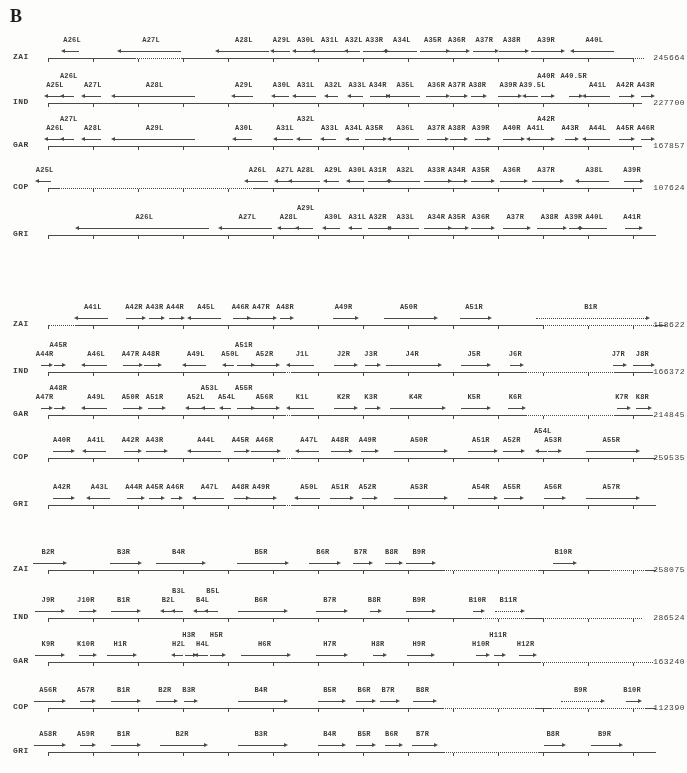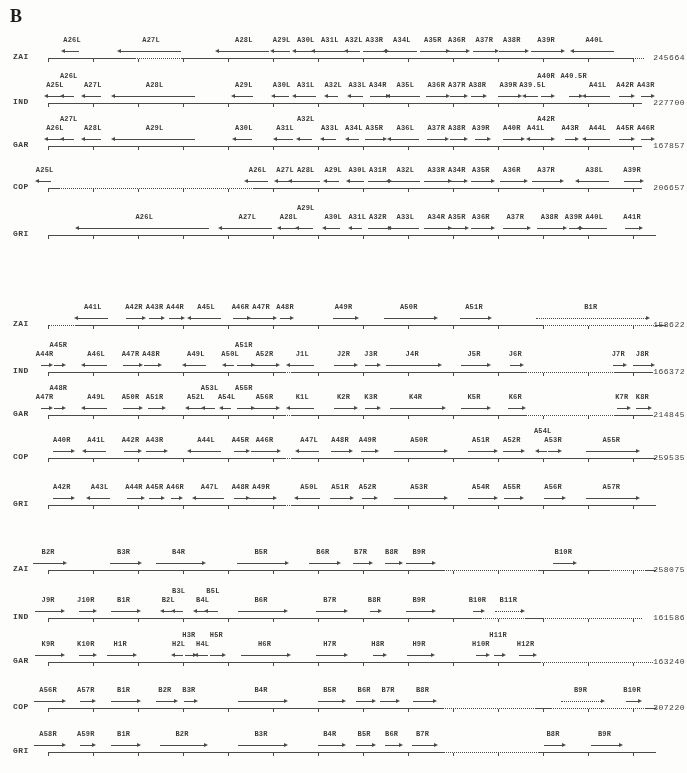--- a/index.html
+++ b/index.html
@@ -299,21 +299,21 @@
           <span class="glabel">A46R</span>
           <div class="arrow R" style="width: 10px;"></div>
         </div>
       </div>
       <div class="row" style="top: 156px;">
         <span class="strain">COP</span>
         <div class="seg seg-s" style="left: 7%; width: 1.5%;"></div>
         <div class="seg seg-d" style="left: 8.5%; width: 28.5%;"></div>
         <div class="seg seg-s" style="left: 37%; width: 56.5%;"></div>
         <div class="ticks"></div>
-        <span class="coord">206657</span>
+        <span class="coord">107624</span>
         <div class="gene" style="left: 6.5%;">
           <span class="glabel">A25L</span>
           <div class="arrow L" style="width: 12px;"></div>
         </div>
         <div class="gene" style="left: 37.5%;">
           <span class="glabel">A26L</span>
           <div class="arrow L" style="width: 20px;"></div>
         </div>
         <div class="gene" style="left: 41.5%;">
           <span class="glabel">A27L</span>
@@ -843,21 +843,21 @@
           <div class="arrow R" style="width: 20px;"></div>
         </div>
       </div>
       <div class="row" style="top: 586px;">
         <span class="strain">IND</span>
         <div class="seg seg-s" style="left: 7%; width: 63%;"></div>
         <div class="seg seg-d" style="left: 70%; width: 6.5%;"></div>
         <div class="seg seg-s" style="left: 76.5%; width: 2.5%;"></div>
         <div class="seg seg-d" style="left: 79%; width: 14.5%;"></div>
         <div class="ticks"></div>
-        <span class="coord">161586</span>
+        <span class="coord">286524</span>
         <div class="gene" style="left: 7%;">
           <span class="glabel">J9R</span>
           <div class="arrow R" style="width: 26px;"></div>
         </div>
         <div class="gene" style="left: 12.5%;">
           <span class="glabel">J10R</span>
           <div class="arrow R" style="width: 14px;"></div>
         </div>
         <div class="gene" style="left: 18%;">
           <span class="glabel">B1R</span>
@@ -968,21 +968,21 @@
         </div>
       </div>
       <div class="row" style="top: 676px;">
         <span class="strain">COP</span>
         <div class="seg seg-s" style="left: 7%; width: 57.5%;"></div>
         <div class="seg seg-d" style="left: 64.5%; width: 13.5%;"></div>
         <div class="seg seg-s" style="left: 78%; width: 2%;"></div>
         <div class="seg seg-d" style="left: 80%; width: 14%;"></div>
         <div class="seg seg-s" style="left: 94%; width: 1.5%;"></div>
         <div class="ticks"></div>
-        <span class="coord">307220</span>
+        <span class="coord">112390</span>
         <div class="gene" style="left: 7%;">
           <span class="glabel">A56R</span>
           <div class="arrow R" style="width: 28px;"></div>
         </div>
         <div class="gene" style="left: 12.5%;">
           <span class="glabel">A57R</span>
           <div class="arrow R" style="width: 12px;"></div>
         </div>
         <div class="gene" style="left: 18%;">
           <span class="glabel">B1R</span>

